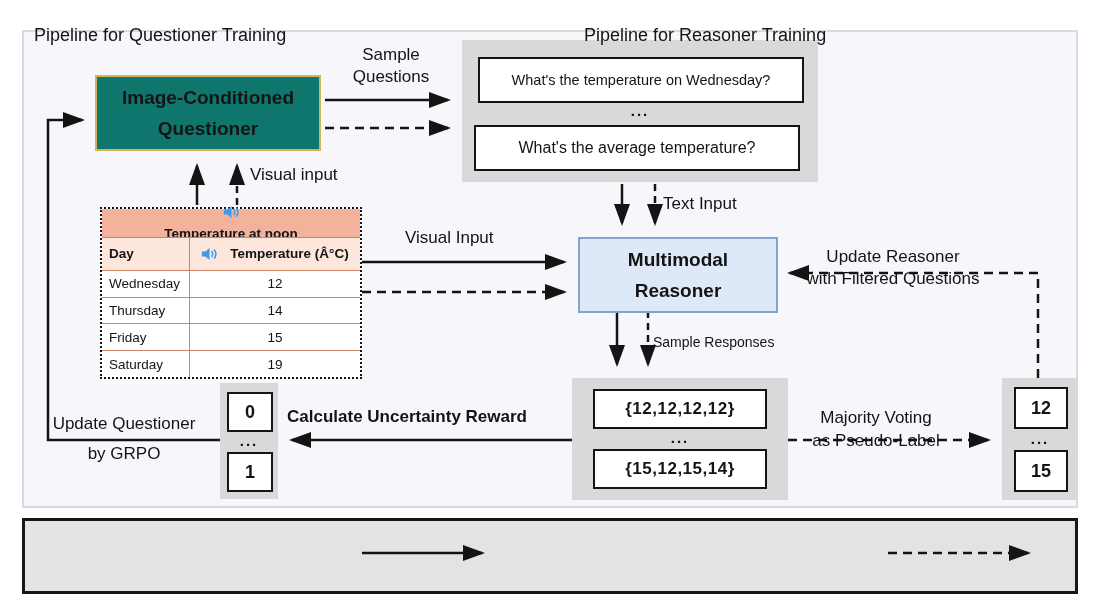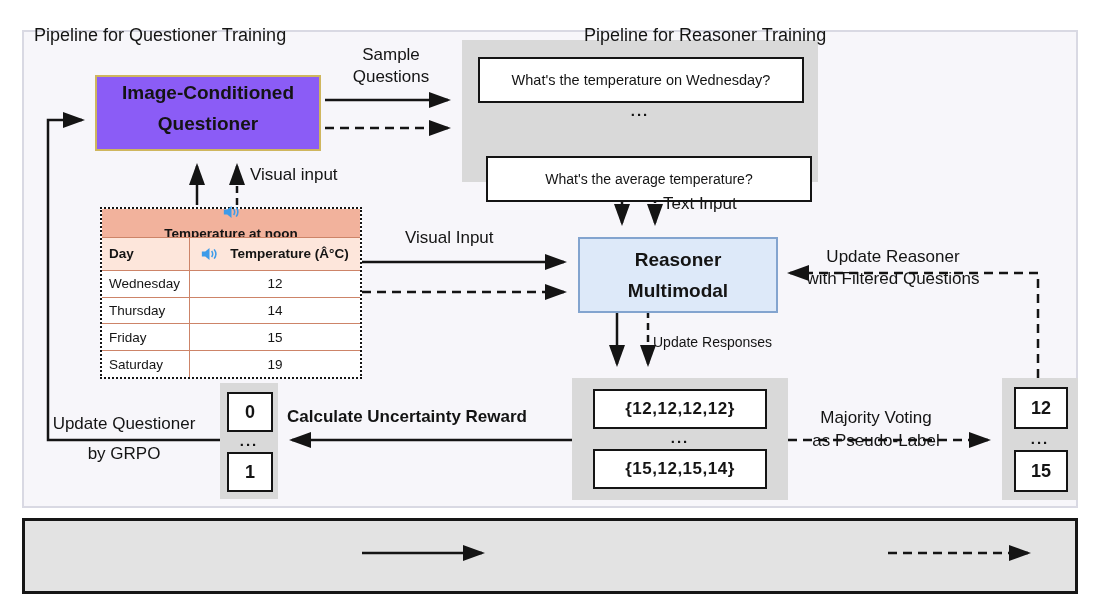--- a/index.html
+++ b/index.html
@@ -6,36 +6,36 @@
   body{font-family:"Liberation Sans", sans-serif; color:#141414;}
   .stage{position:relative;width:1100px;height:608px;background:#ffffff;overflow:hidden;}
   .panel{position:absolute;left:22px;top:30px;width:1052px;height:474px;
          background:#f7f6fa;border:2px solid #d9d9e3;}
   .legend-bar{position:absolute;left:22px;top:518px;width:1050px;height:70px;
          background:#e3e3e3;border:3px solid #161616;}
   .arrows{position:absolute;left:0;top:0;pointer-events:none;}
 
   
   .qbox{position:absolute;left:95px;top:75px;width:222px;height:72px;
-        background:#8b5cf6;border:2px solid #cfb65e;display:flex;flex-direction:column;
-        align-items:center;font-weight:bold;font-size:19px;line-height:31px;}
+        background:#0f766e;border:2px solid #cfb65e;display:flex;flex-direction:column;
+        align-items:center;justify-content:center;font-weight:bold;font-size:19px;line-height:31px;}
   .rbox{position:absolute;left:578px;top:237px;width:196px;height:72px;
         background:#dde9f9;border:2px solid #83a4cf;display:flex;flex-direction:column;
         align-items:center;justify-content:center;font-weight:bold;font-size:19px;line-height:31px;}
 
   .gray-panel{position:absolute;background:#d9d9d9;}
   .questions-panel{left:462px;top:40px;width:356px;height:142px;text-decoration:underline;}
   .responses-panel{left:572px;top:378px;width:216px;height:122px;}
   .labels-panel{left:1002px;top:378px;width:76px;height:122px;}
   .rewards-panel{left:220px;top:383px;width:58px;height:116px;}
 
   .wbox{position:absolute;background:#ffffff;border:2px solid #141414;
         display:flex;align-items:center;justify-content:center;}
   .q1{left:16px;top:17px;width:322px;height:42px;font-size:14.5px;}
-  .q2{left:24px;top:85px;width:322px;height:42px;font-size:14px;margin-top:31px;}
+  .q2{left:12px;top:85px;width:322px;height:42px;font-size:16px;}
   .r1{left:21px;top:11px;width:170px;height:36px;font-size:17px;font-weight:bold;letter-spacing:.5px;}
   .r2{left:21px;top:71px;width:170px;height:36px;font-size:17px;font-weight:bold;letter-spacing:.5px;}
   .v1{left:12px;top:9px;width:50px;height:38px;font-size:18px;font-weight:bold;}
   .v2{left:12px;top:72px;width:50px;height:38px;font-size:18px;font-weight:bold;}
   .b0{left:7px;top:9px;width:42px;height:36px;font-size:18px;font-weight:bold;}
   .b1{left:7px;top:69px;width:42px;height:36px;font-size:18px;font-weight:bold;}
 
   .dots{position:absolute;left:0;width:100%;text-align:center;font-weight:bold;
         font-size:15px;letter-spacing:2px;line-height:10px;}
   .dots-q{top:66px;} .dots-r{top:55px;} .dots-v{top:56px;} .dots-b{top:53px;}
@@ -113,22 +113,22 @@
     <div class="wbox q1">
       <span>What's the temperature on Wednesday?</span>
     </div>
     <div class="dots dots-q">...</div>
     <div class="wbox q2">
       <span>What's the average temperature?</span>
     </div>
   </div>
 
   <div class="rbox">
+    <span>Multimodal</span>
     <span>Reasoner</span>
-    <span>Multimodal</span>
   </div>
 
   <div class="ttable">
     <div class="trow-title">
       <svg class="spk" viewBox="0 0 20 16">
         <polygon points="1,5 5,5 10,1 10,15 5,11 1,11" fill="#3d9be9"></polygon>
         <path d="M12.5,4.5 Q15,8 12.5,11.5 M15.5,2.5 Q19.5,8 15.5,13.5" stroke="#3d9be9" stroke-width="1.8" fill="none"></path>
       </svg>
       <span>Temperature at noon</span>
     </div>
@@ -194,21 +194,21 @@
     <span>Sample</span><br>
     <span>Questions</span>
   </div>
   <div class="lbl lbl-visual-input-top">Visual input</div>
   <div class="lbl lbl-visual-input-mid">Visual Input</div>
   <div class="lbl lbl-text-input">Text Input</div>
   <div class="lbl lbl-2l lbl-update-reasoner">
     <span>Update Reasoner</span><br>
     <span>with Filtered Questions</span>
   </div>
-  <div class="lbl lbl-sample-responses">Update Responses</div>
+  <div class="lbl lbl-sample-responses">Sample Responses</div>
   <div class="lbl lbl-2l lbl-majority">
     <span>Majority Voting</span><br>
     <span>as Pseudo-Label</span>
   </div>
   <div class="lbl lbl-calc-reward">Calculate Uncertainty Reward</div>
   <div class="lbl lbl-2l lbl-update-questioner">
     <span>Update Questioner</span><br>
     <span>by GRPO</span>
   </div>
 

